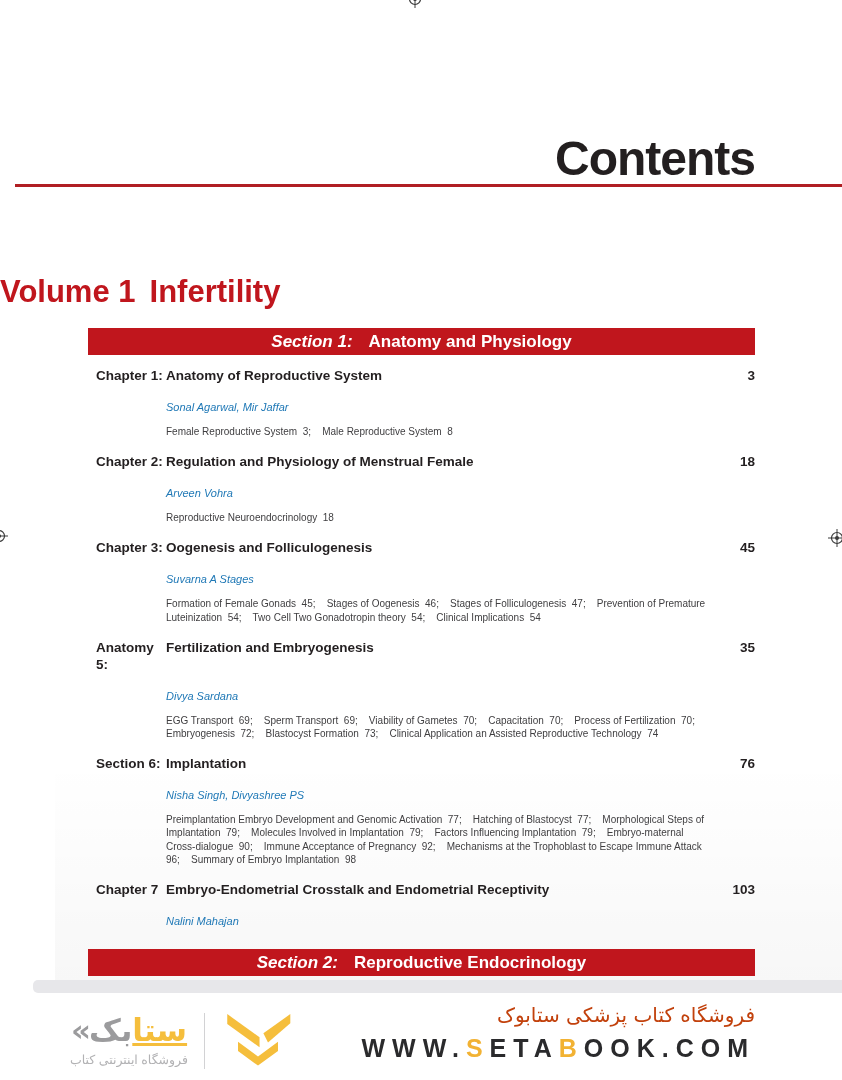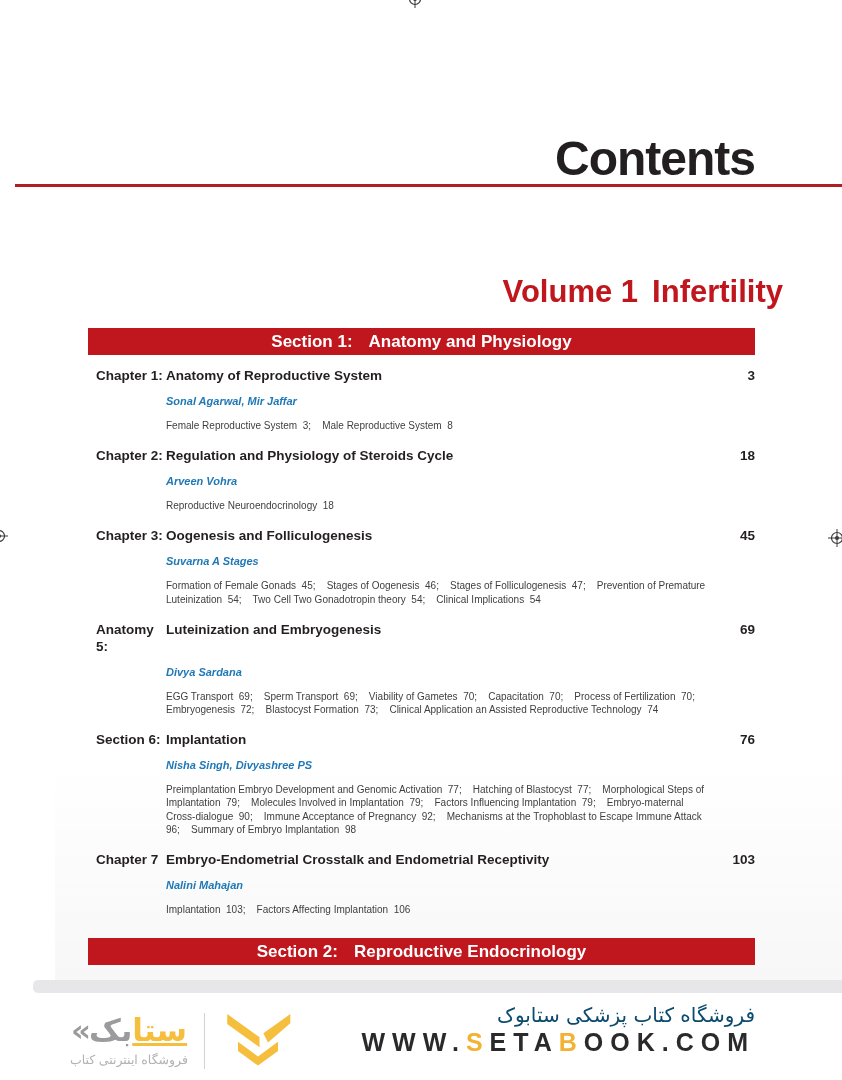--- a/index.html
+++ b/index.html
@@ -19,42 +19,42 @@
   .contents-title {
     position:absolute; top:131px; left:0; width:755px; text-align:right;
     font-size:48px; font-weight:700; letter-spacing:-1px; color:#231f20;
   }
   .head-rule {
     position:absolute; top:184px; left:15px; width:827px; height:3px; background:#b01e23;
   }
 
   
   .volume-title {
-    position:absolute; top:274px; left:0; width:783px; text-align:right;
+    position:absolute; top:274px; left:0; width:783px; text-align:left;
     font-size:31px; font-weight:700; color:#c0161d;
   }
   .volume-title .vol-part { padding-right:14px; }
 
   
   .toc { position:absolute; top:328px; left:88px; width:667px; }
   .section-banner {
     background:#c0161d; color:#ffffff; height:27px; line-height:27px;
     text-align:center; font-size:17px; font-weight:700; margin-bottom:13px;
   }
-  .section-banner .sec-prefix { padding-right:16px; }
+  .section-banner .sec-prefix { padding-right:16px;font-style:italic; }
   .section-banner + .chapter { margin-top:0; }
   .chapter {
     display:grid; grid-template-columns:70px 1fr 48px;
     padding-left:8px; margin-bottom:16px;
   }
   .chap-label, .chap-title { font-size:13.5px; font-weight:700; color:#231f20; line-height:1.25; }
   .chap-page  { font-size:13.5px; font-weight:700; color:#231f20; text-align:right; line-height:1.25; }
   .chap-authors {
-    grid-column:2 / 3; margin-top:10px;
-    font-size:11px; font-weight:700; font-style:italic; color:#1f78b6;
+    grid-column:2 / 3; margin-top:16px;
+    font-size:11px; font-weight:400; font-style:italic; color:#1f78b6;
   }
   .chap-topics {
     grid-column:2 / 3; margin-top:12px;
     font-size:10px; color:#3f3e40; line-height:1.33; white-space:pre-wrap;
   }
   .sec2 { margin-top:22px; }
 
   
   .scan-wash {
     position:absolute; left:55px; top:760px; width:787px; height:221px;
@@ -77,25 +77,25 @@
   .logo-fa .w-gray   { color:#9b9b9d; }
   .logo-tagline {
     margin-top:6px; font-size:12.5px; color:#b2b2b4;
     direction:rtl; font-family:Liberation Sans, sans-serif;
   }
   .logo-divider { width:1px; height:56px; background:#d2d2d4; margin:0 14px 0 16px; }
   .logo-emblem { width:78px; height:60px; }
 
   .footer-right { position:absolute; right:87px; top:10px; text-align:right; }
   .footer-fa {
-    font-size:20px; color:#0c4a6e; direction:rtl;
+    font-size:20px; color:#c2410c; direction:rtl;
     font-family:"DejaVu Sans", sans-serif;
   }
   .footer-www {
-    margin-top:1px; font-size:25px; font-weight:700; letter-spacing:7px;
+    margin-top:7px; font-size:25px; font-weight:700; letter-spacing:7px;
     color:#2a2a2c; font-family:"Liberation Sans", sans-serif;
   }
   .footer-www .hl { color:#f2b233; }
 </style>
 </head>
 <body>
 
 <div class="regmark top">
   <svg width="18" height="18" viewBox="0 0 18 18">
     <circle cx="9" cy="9" r="5.5" fill="none" stroke="#3a3a3a" stroke-width="1.2"></circle>
@@ -139,57 +139,56 @@
   <div class="chapter">
     <div class="chap-label">Chapter 1:</div>
     <div class="chap-title">Anatomy of Reproductive System</div>
     <div class="chap-page">3</div>
     <div class="chap-authors">Sonal Agarwal, Mir Jaffar</div>
     <div class="chap-topics">Female Reproductive System  3;    Male Reproductive System  8</div>
   </div>
 
   <div class="chapter">
     <div class="chap-label">Chapter 2:</div>
-    <div class="chap-title">Regulation and Physiology of Steroids Cycle</div>
+    <div class="chap-title">Regulation and Physiology of Menstrual Female</div>
     <div class="chap-page">18</div>
     <div class="chap-authors">Arveen Vohra</div>
     <div class="chap-topics">Reproductive Neuroendocrinology  18</div>
   </div>
 
   <div class="chapter">
     <div class="chap-label">Chapter 3:</div>
     <div class="chap-title">Oogenesis and Folliculogenesis</div>
     <div class="chap-page">45</div>
     <div class="chap-authors">Suvarna A Stages</div>
     <div class="chap-topics">Formation of Female Gonads  45;    Stages of Oogenesis  46;    Stages of Folliculogenesis  47;    Prevention of Premature Luteinization  54;    Two Cell Two Gonadotropin theory  54;    Clinical Implications  54</div>
   </div>
 
 
   <div class="chapter">
     <div class="chap-label">Anatomy 5:</div>
-    <div class="chap-title">Luteinization and Embryogenesis</div>
-    <div class="chap-page">69</div>
+    <div class="chap-title">Fertilization and Embryogenesis</div>
+    <div class="chap-page">35</div>
     <div class="chap-authors">Divya Sardana</div>
     <div class="chap-topics">EGG Transport  69;    Sperm Transport  69;    Viability of Gametes  70;    Capacitation  70;    Process of Fertilization  70;    Embryogenesis  72;    Blastocyst Formation  73;    Clinical Application an Assisted Reproductive Technology  74</div>
   </div>
 
   <div class="chapter">
     <div class="chap-label">Section 6:</div>
     <div class="chap-title">Implantation</div>
     <div class="chap-page">76</div>
     <div class="chap-authors">Nisha Singh, Divyashree PS</div>
     <div class="chap-topics">Preimplantation Embryo Development and Genomic Activation  77;    Hatching of Blastocyst  77;    Morphological Steps of Implantation  79;    Molecules Involved in Implantation  79;    Factors Influencing Implantation  79;    Embryo-maternal Cross-dialogue  90;    Immune Acceptance of Pregnancy  92;    Mechanisms at the Trophoblast to Escape Immune Attack  96;    Summary of Embryo Implantation  98</div>
   </div>
 
   <div class="chapter">
     <div class="chap-label">Chapter 7</div>
     <div class="chap-title">Embryo-Endometrial Crosstalk and Endometrial Receptivity</div>
     <div class="chap-page">103</div>
     <div class="chap-authors">Nalini Mahajan</div>
-    <div class="chap-topics">Implantation  103;    Factors Affecting Implantation  106</div>
   </div>
 
   <div class="section-banner sec2">
     <span class="sec-prefix">Section 2:</span><span>Reproductive Endocrinology</span>
   </div>
 
   <div class="chapter">
     <div class="chap-label">Chapter 8:</div>
     <div class="chap-title">Synthesis and Metabolism of Steroid Hormones</div>
     <div class="chap-page">113</div>

